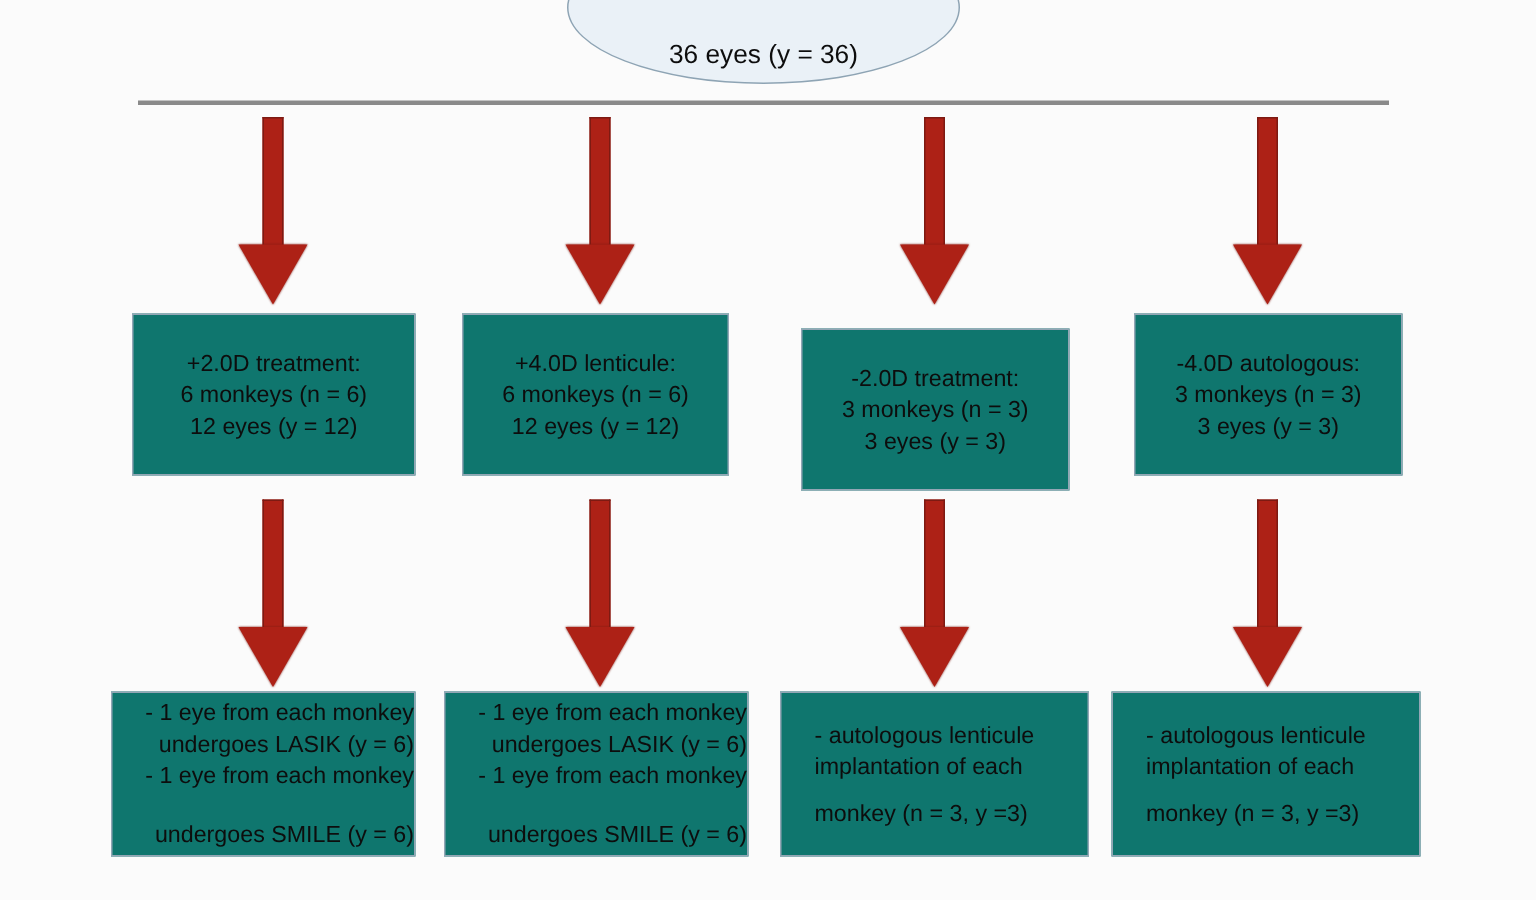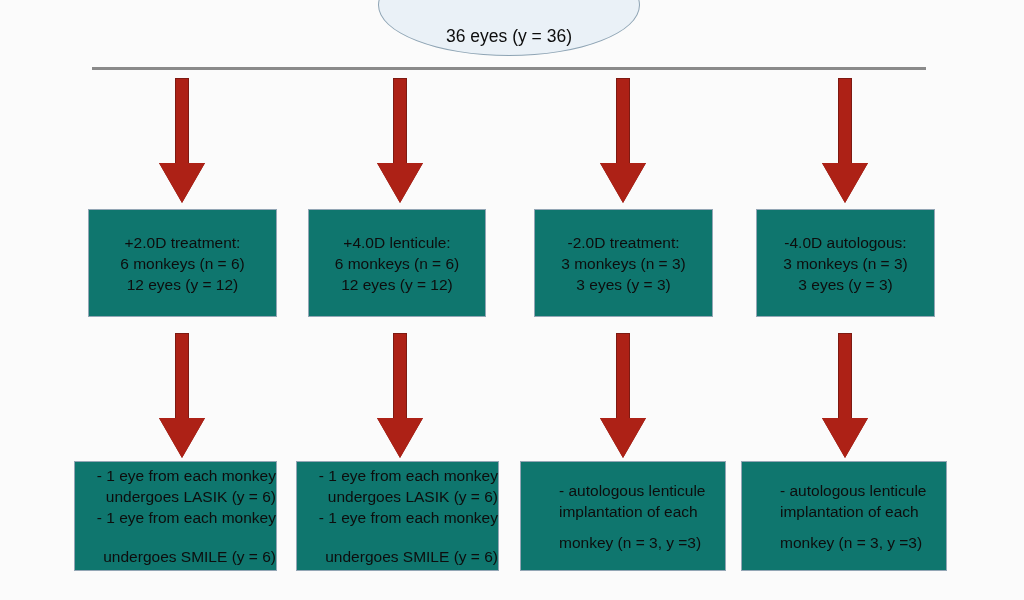--- a/index.html
+++ b/index.html
@@ -98,21 +98,21 @@
   }
   .box.centered .line { text-align: center; }
   .box.lefty {
     align-items: flex-end;
     padding-left: 22px;
   }
   .box.lefty .line { text-align: left; }
   .box.lefty .line.spaced { margin-top: 18px; }
   .box.indent {
     align-items: flex-start;
-    padding-left: 38px;
+    padding-left: 22px;
   }
   .box.indent .line { text-align: left; }
   .box.indent .line.spaced { margin-top: 10px; }
 </style>
 </head>
 <body>
 
 <div id="canvas">
 
   <div class="root-ellipse">
@@ -143,21 +143,21 @@
     <div class="line">6 monkeys (n = 6)</div>
     <div class="line">12 eyes (y = 12)</div>
   </div>
 
   <div class="box centered" style="left:308px; top:209px; width:178px; height:108px;">
     <div class="line">+4.0D lenticule:</div>
     <div class="line">6 monkeys (n = 6)</div>
     <div class="line">12 eyes (y = 12)</div>
   </div>
 
-  <div class="box centered" style="left:534px; top:209px; width:179px; height:108px;">
+  <div class="box centered" style="left:534px; top:219px; width:179px; height:108px;">
     <div class="line">-2.0D treatment:</div>
     <div class="line">3 monkeys (n = 3)</div>
     <div class="line">3 eyes (y = 3)</div>
   </div>
 
   <div class="box centered" style="left:756px; top:209px; width:179px; height:108px;">
     <div class="line">-4.0D autologous:</div>
     <div class="line">3 monkeys (n = 3)</div>
     <div class="line">3 eyes (y = 3)</div>
   </div>

